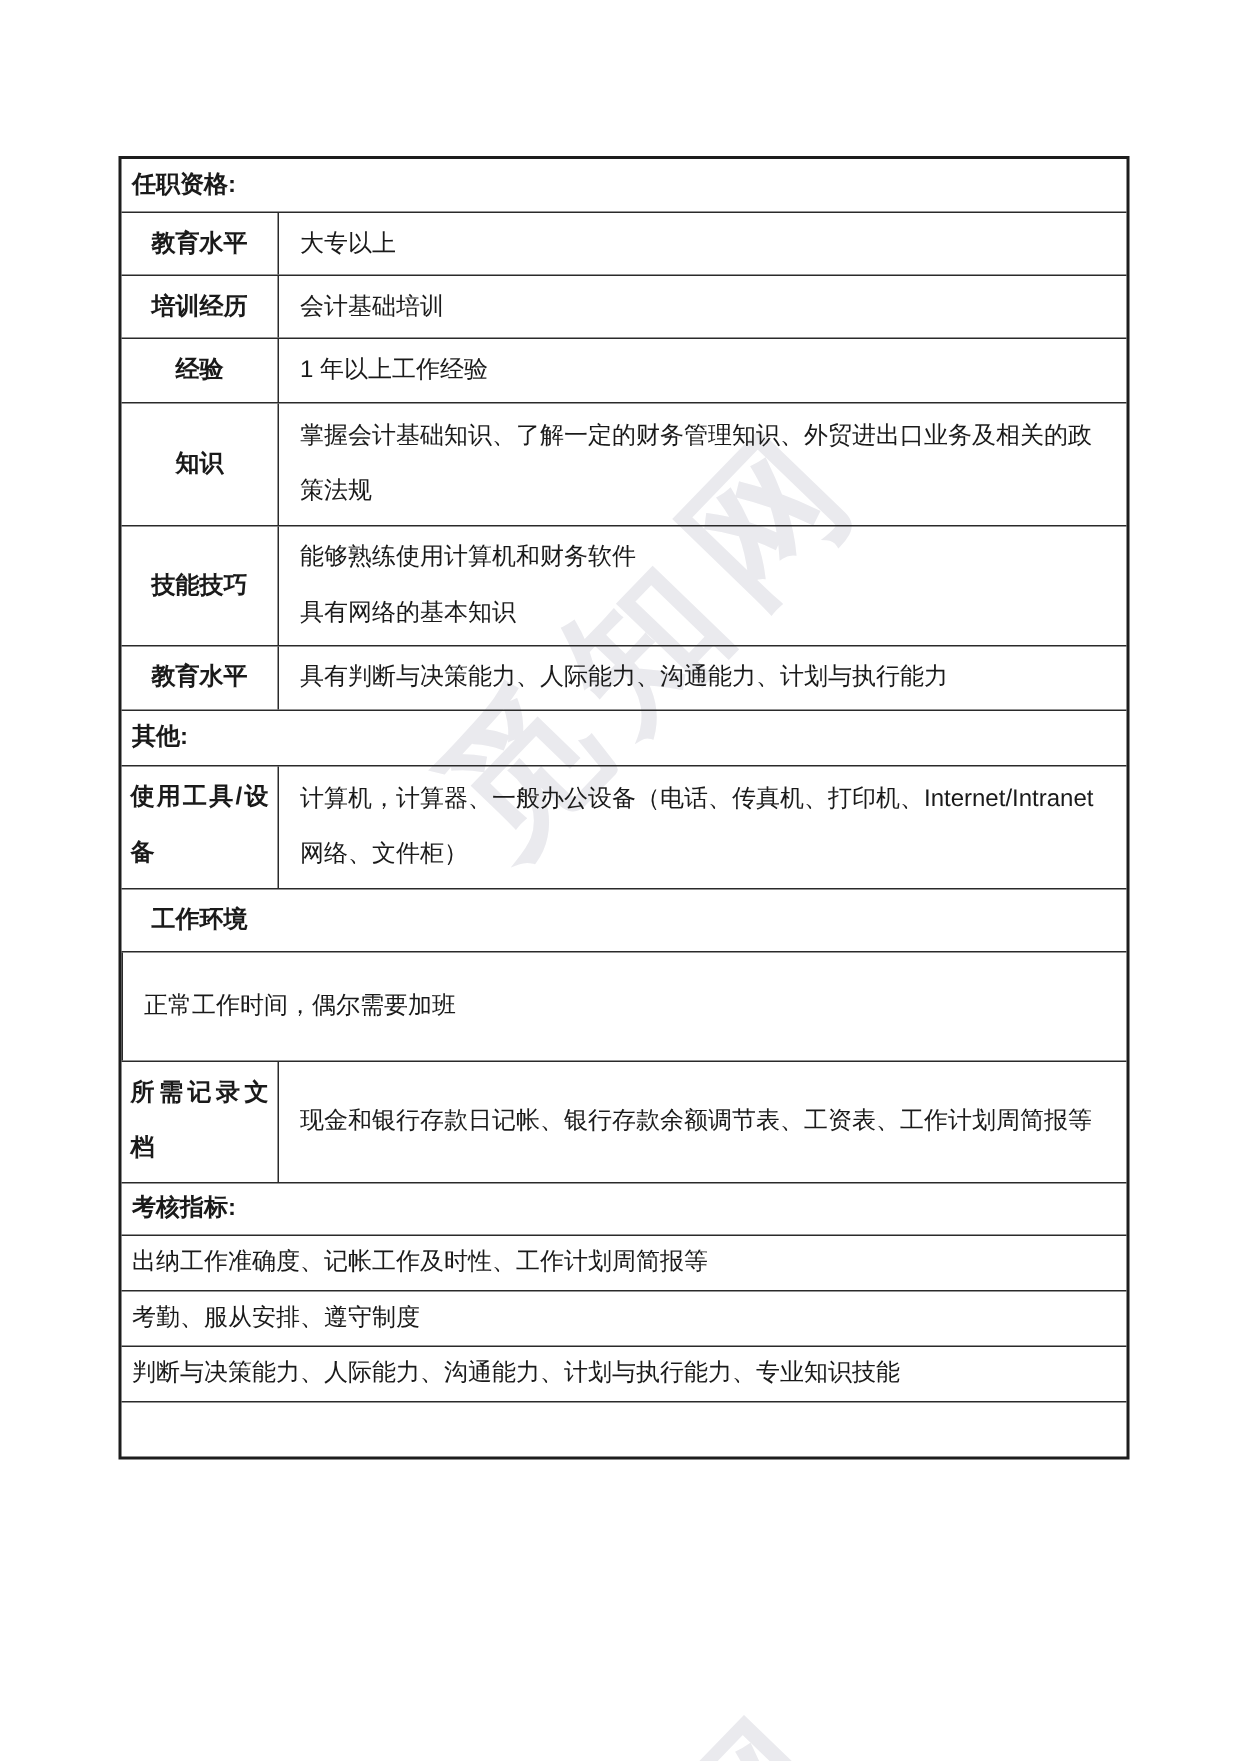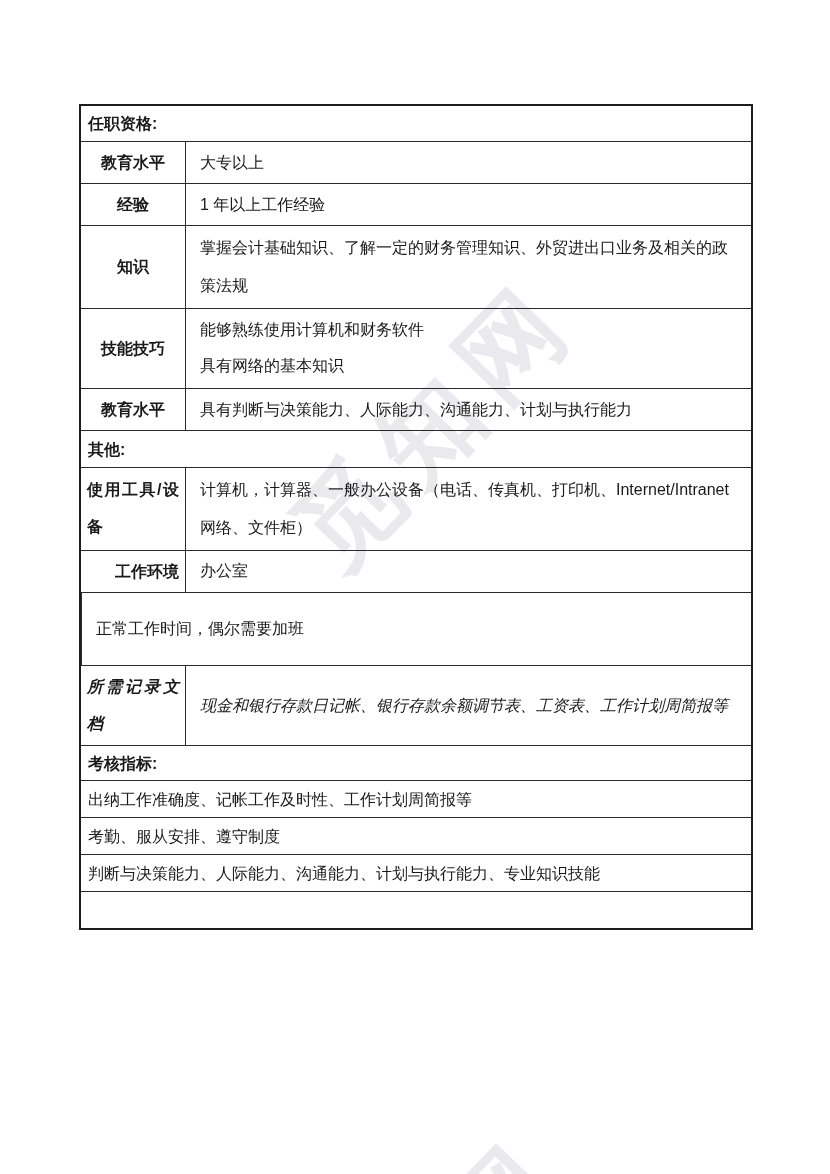--- a/index.html
+++ b/index.html
@@ -70,38 +70,38 @@
     justify-content: flex-start;
     text-align: justify;
   }
   .lab.just .t {
     width: 100%;
     text-align: justify;
     text-align-last: left;
     text-justify: inter-character;
     line-height: 2.3;
   }
-  .lab.left { justify-content: flex-end; text-align: left; }
+  .lab.left { justify-content: center; text-align: left; }
   .val {
     flex: 1;
     border-left: 1.5px solid #2a2a2a;
     display: flex;
     flex-direction: column;
     justify-content: center;
     padding: 3px 14px;
     box-sizing: border-box;
   }
   .val .ml { line-height: 2.35; }
   .val .line { display: block; line-height: 2.3; }
   
   .h-s  { min-height: 35px; }
   .h-1  { min-height: 37px; }
   .h-2  { min-height: 73px; }
   .h-3  { min-height: 81px; }
-  .h-4  { min-height: 75px; font-style: italic; }
+  .h-4  { min-height: 75px; }
 </style>
 </head>
 <body>
 
 <div class="page">
 
   <span class="wm wm1" style="color: rgb(234, 234, 238);">觅知网</span>
   <span class="wm wm2" style="color: rgb(234, 234, 238);">觅知网</span>
 
   <div class="doc-table">
@@ -113,20 +113,28 @@
     <div class="r h-1">
       <div class="lab">
           <span class="t">教育水平</span>
         </div>
       <div class="val">
           <span>大专以上</span>
         </div>
     </div>
 
 
+    <div class="r h-1">
+      <div class="lab">
+          <span class="t">培训经历</span>
+        </div>
+      <div class="val">
+          <span>会计基础培训</span>
+        </div>
+    </div>
 
     <div class="r h-1">
       <div class="lab">
           <span class="t">经验</span>
         </div>
       <div class="val">
           <span>1 年以上工作经验</span>
         </div>
     </div>
 
@@ -168,23 +176,20 @@
         </div>
       <div class="val">
           <span class="ml">计算机，计算器、一般办公设备（电话、传真机、打印机、Internet/Intranet 网络、文件柜）</span>
         </div>
     </div>
 
     <div class="r h-1">
       <div class="lab left">
           <span class="t">工作环境</span>
         </div>
-      <div class="val">
-          <span>办公室</span>
-        </div>
     </div>
 
     <div class="r h-2">
       <div class="val">
           <span>正常工作时间，偶尔需要加班</span>
         </div>
     </div>
 
     <div class="r h-4">
       <div class="lab just">

